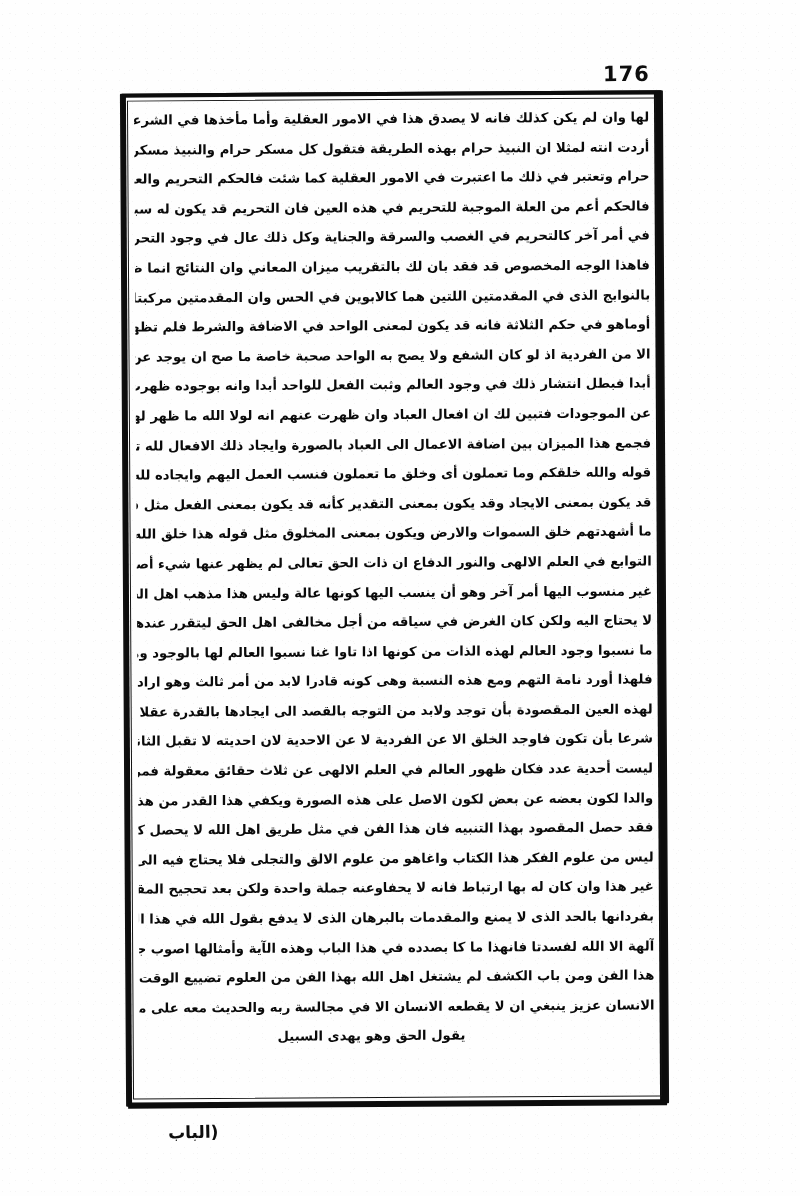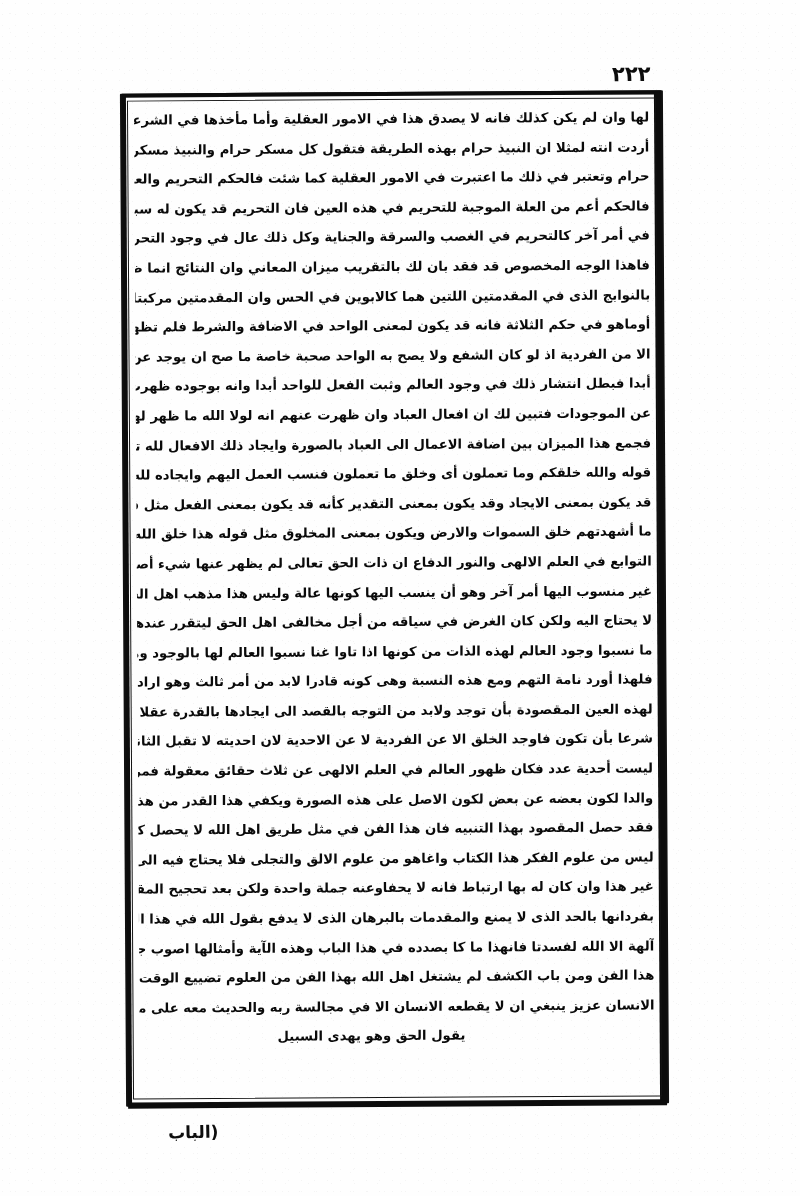--- a/index.html
+++ b/index.html
@@ -154,21 +154,21 @@
       radial-gradient(circle at 63% 71%, #000 0.6px, transparent 0.8px),
       radial-gradient(circle at 41% 88%, #000 0.5px, transparent 0.7px);
     background-size: 13px 11px, 17px 19px, 23px 15px;
   }
 </style>
 </head>
 <body>
 
 <div id="page">
 
-  <div id="folio">٢٢٢</div>
+  <div id="folio">176</div>
 
   <div id="frame-outer">
     <div class="rule-top-heavy"></div>
     <div class="rule-right-heavy"></div>
     <div class="rule-left-heavy"></div>
     <div class="rule-bottom-heavy"></div>
 
     <div id="textblock">
       <span class="tline">لها وان لم يكن كذلك فانه لا يصدق هذا في الامور العقلية وأما مأخذها في الشرعيات فاذا</span>
       <span class="tline">أردت انته لمثلا ان النبيذ حرام بهذه الطريقة فتقول كل مسكر حرام والنبيذ مسكر فهو</span>

